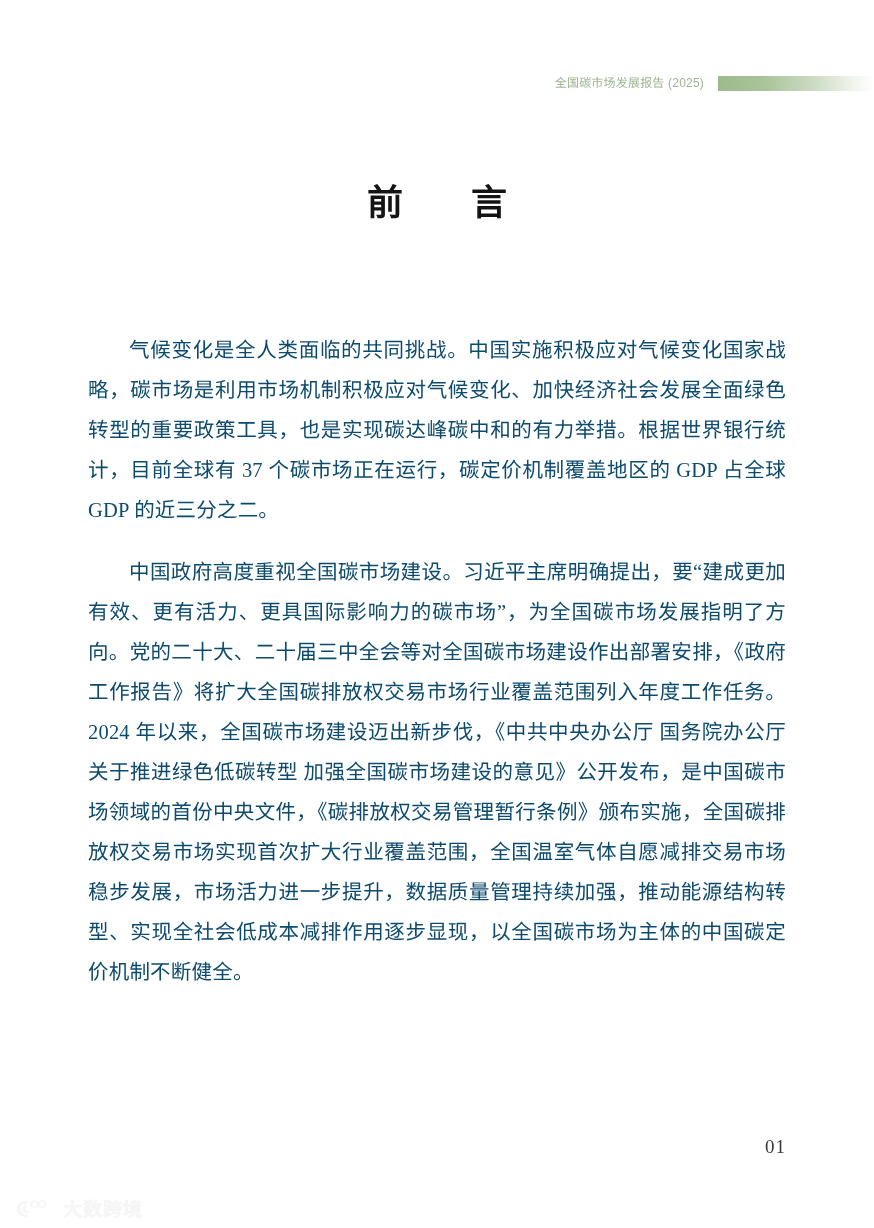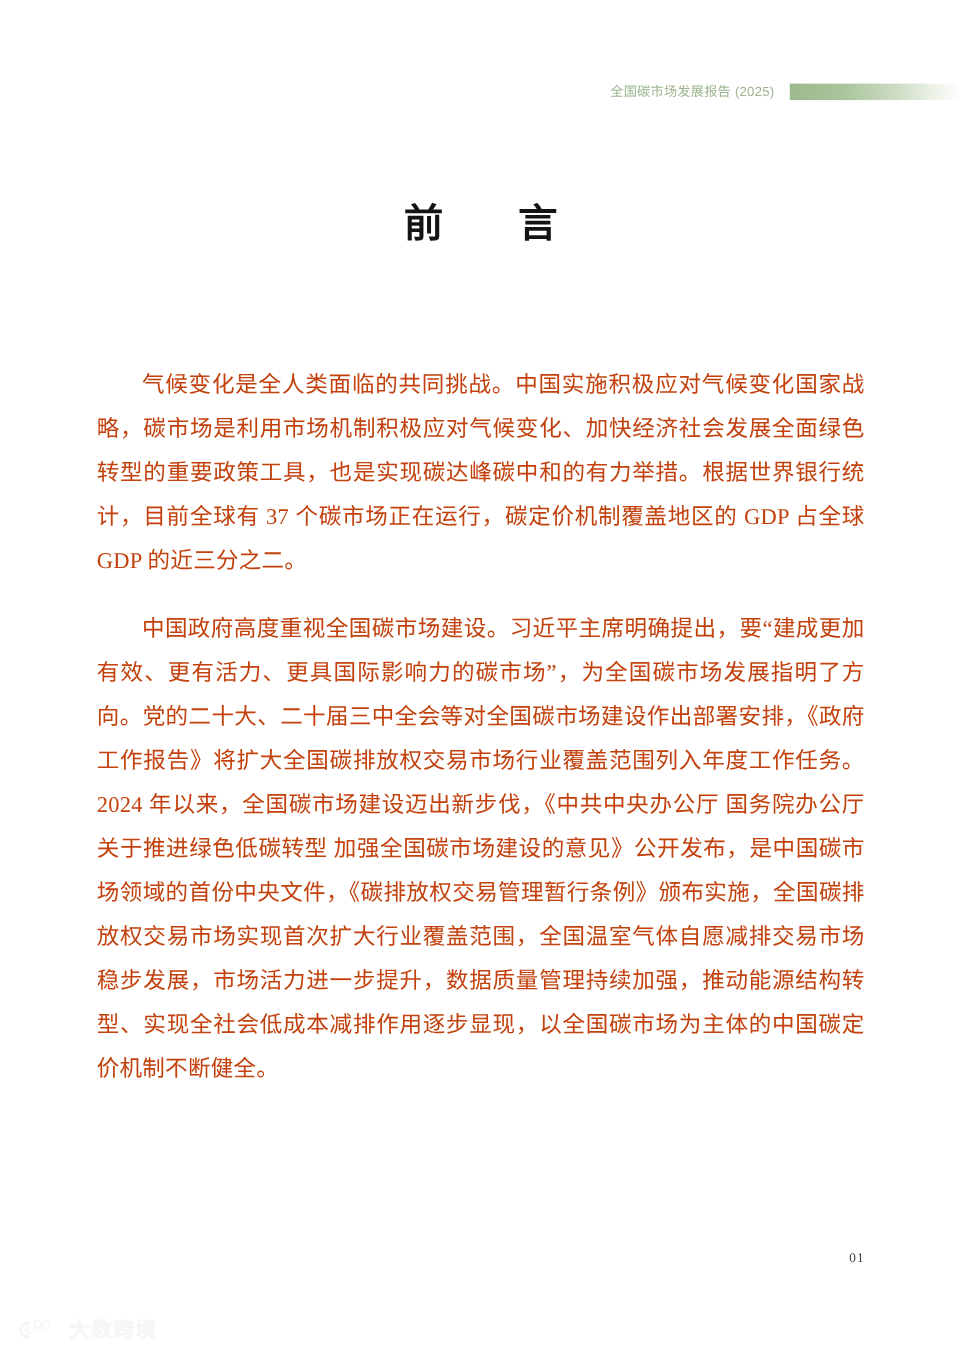--- a/index.html
+++ b/index.html
@@ -66,36 +66,36 @@
     left: 88px;
     width: 698px;
   }
   .para {
     margin: 0 0 22px 0;
     font-size: 20.5px;
     line-height: 40px;
     text-align: justify;
     text-justify: inter-ideograph;
     text-indent: 2em;
-    color: #c2410c;
+    color: #0c4a6e;
     letter-spacing: 0.2px;
   }
   .para:last-child {
     margin-bottom: 0;
   }
 
   
   .folio {
     position: absolute;
     top: 1136px;
     left: 0;
     width: 786px;
     text-align: right;
     font-family: "Liberation Serif", "DejaVu Serif", serif;
-    font-size: 12px;
+    font-size: 19px;
     color: #3a3a3a;
     letter-spacing: 1px;
   }
 
   
   .watermark {
     position: absolute;
     left: 14px;
     bottom: 8px;
     display: flex;

